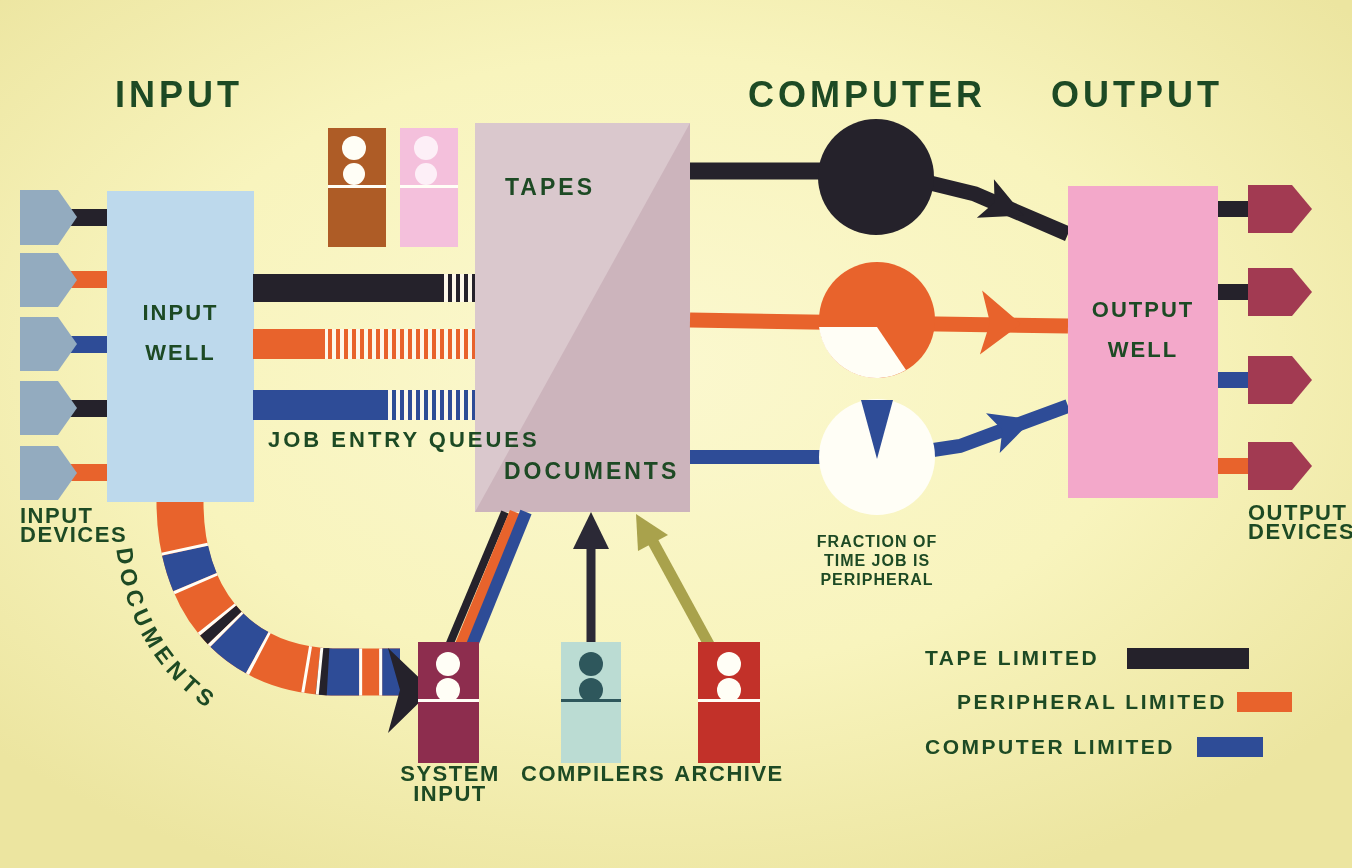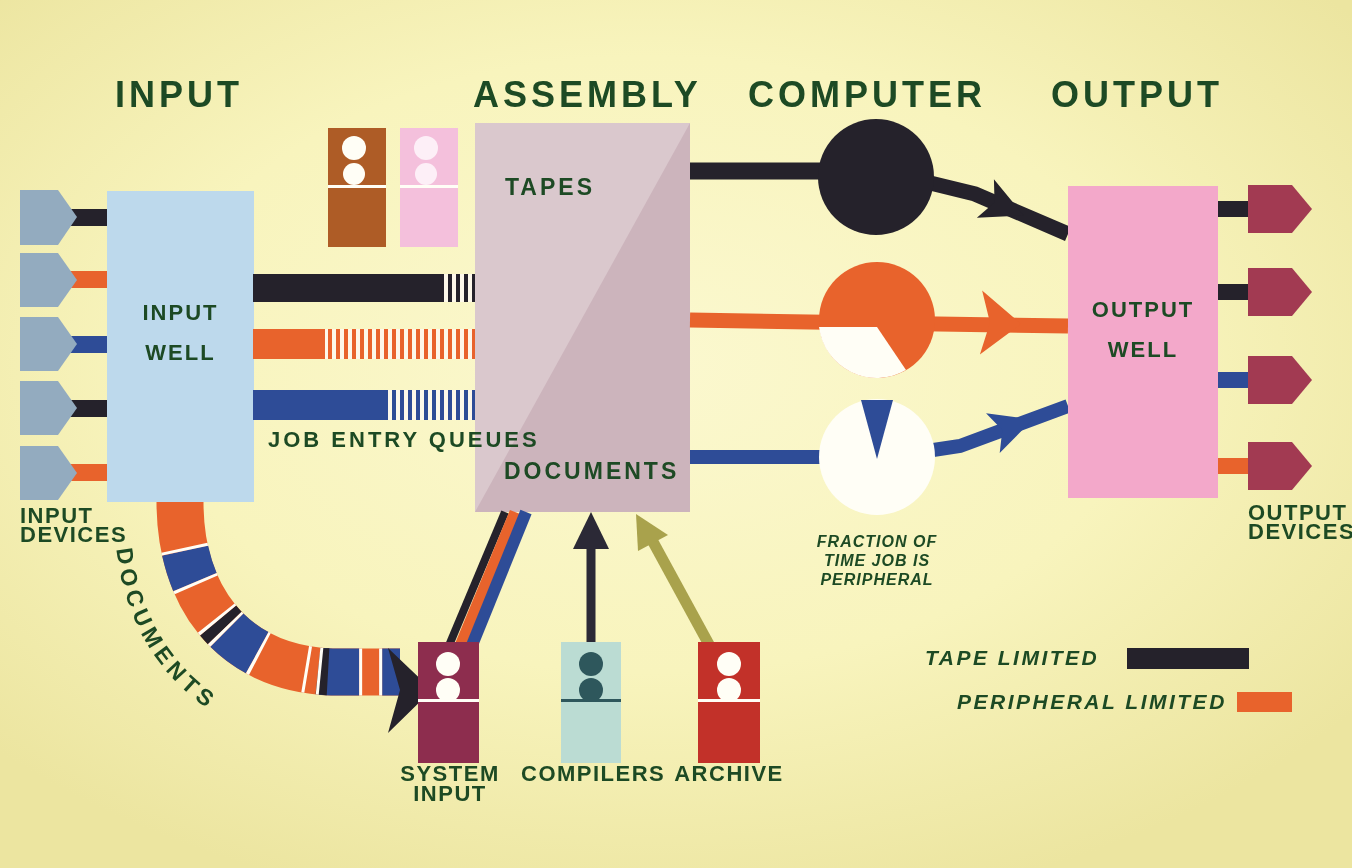--- a/index.html
+++ b/index.html
@@ -16,23 +16,23 @@
     position:absolute;
     font-family:"Liberation Sans", sans-serif;
     font-weight:bold;
     color:var(--green);
     white-space:nowrap;
   }
   .hdr{font-size:36px;letter-spacing:4px;}
   .boxlbl{font-size:23px;letter-spacing:3px;}
   .midlbl{font-size:22px;letter-spacing:2px;}
   .smlbl{font-size:22px;letter-spacing:1.5px;line-height:20px;}
-  .caption{font-size:16px;letter-spacing:1px;line-height:19px;text-align:center;font-style:italic;}
+  .caption{font-size:16px;letter-spacing:1px;line-height:19px;text-align:center;}
   .legend-row{position:absolute;display:flex;align-items:center;}
-  .legend-text{font-family:"Liberation Sans",sans-serif;font-weight:bold;color:var(--green);font-size:21px;letter-spacing:2.5px;font-style:italic;}
+  .legend-text{font-family:"Liberation Sans",sans-serif;font-weight:bold;color:var(--green);font-size:21px;letter-spacing:2.5px;}
   .swatch{display:inline-block;}
   .sw-ink{background:var(--ink);}
   .sw-orange{background:var(--orange);}
   .sw-blue{background:var(--blue);}
   .ctr{text-align:center;}
   
   .f-ink{fill:var(--ink);}     .s-ink{stroke:var(--ink);fill:none;}
   .f-orange{fill:var(--orange);} .s-orange{stroke:var(--orange);fill:none;}
   .f-blue{fill:var(--blue);}   .s-blue{stroke:var(--blue);fill:none;}
   .f-steel{fill:var(--steel);}
@@ -204,21 +204,20 @@
     </g>
     <g>
       <rect x="698" y="642" width="62" height="121" class="f-red"></rect>
       <rect x="698" y="699" width="62" height="3" class="f-white"></rect>
       <circle cx="729" cy="664" r="12" class="f-white"></circle>
       <circle cx="729" cy="690" r="12" class="f-white"></circle>
     </g>
   </svg>
 
   <div class="lbl hdr" style="left:115px;top:74px;">INPUT</div>
-  <div class="lbl hdr" style="left:473px;top:74px;">ASSEMBLY</div>
   <div class="lbl hdr" style="left:748px;top:74px;">COMPUTER</div>
   <div class="lbl hdr" style="left:1051px;top:74px;">OUTPUT</div>
 
   <div class="lbl midlbl ctr" style="left:118px;top:300px;width:125px;">INPUT</div>
   <div class="lbl midlbl ctr" style="left:118px;top:340px;width:125px;">WELL</div>
 
   <div class="lbl smlbl" style="left:20px;top:506px;">INPUT</div>
   <div class="lbl smlbl" style="left:20px;top:525px;">DEVICES</div>
 
   <div class="lbl smlbl" style="left:268px;top:430px;letter-spacing:3px;">JOB ENTRY QUEUES</div>
@@ -242,14 +241,18 @@
   <div class="lbl smlbl ctr" style="left:659px;top:764px;width:140px;">ARCHIVE</div>
 
   <div class="legend-row" style="left:925px;top:646px;">
     <span class="legend-text">TAPE LIMITED</span>
     <span class="swatch sw-ink" style="width:122px;height:21px;margin-left:28px;"></span>
   </div>
   <div class="legend-row" style="left:925px;top:690px;margin-left:32px;">
     <span class="legend-text">PERIPHERAL LIMITED</span>
     <span class="swatch sw-orange" style="width:55px;height:20px;margin-left:10px;"></span>
   </div>
+  <div class="legend-row" style="left:925px;top:735px;">
+    <span class="legend-text">COMPUTER LIMITED</span>
+    <span class="swatch sw-blue" style="width:66px;height:20px;margin-left:22px;"></span>
+  </div>
 
 </div>
 
 </body></html>

